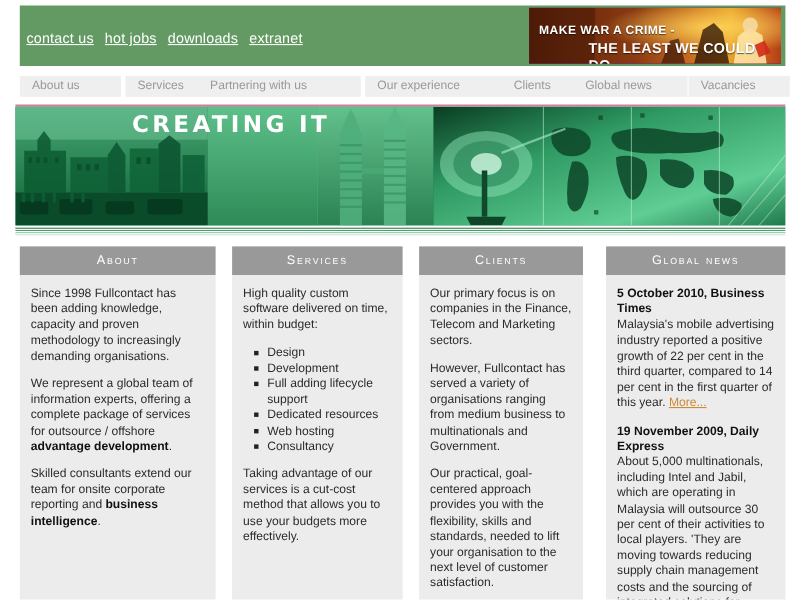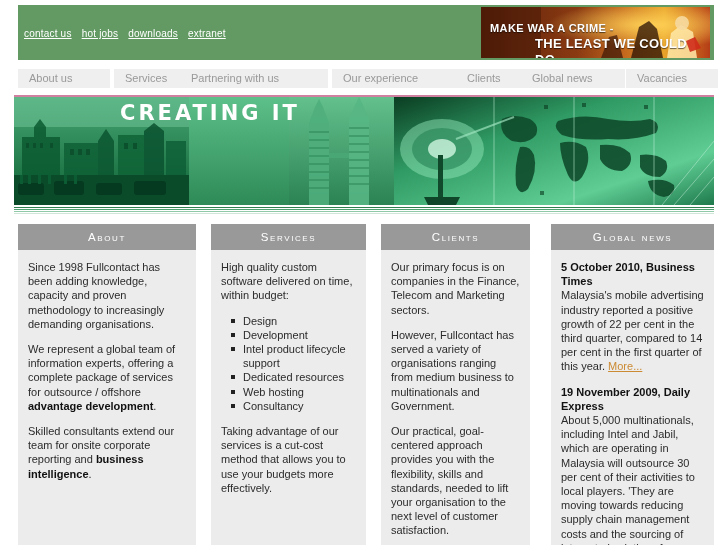--- a/index.html
+++ b/index.html
@@ -28,21 +28,21 @@
   }
   .toplinks {
     position: absolute;
     left: 6px;
     top: 22px;
     white-space: nowrap;
   }
   .toplink {
     color: #ffffff;
     text-decoration: underline;
-    font-size: 10px;
+    font-size: 13px;
     letter-spacing: 0.2px;
     margin-right: 7px;
     cursor: pointer;
   }
   .banner {
     position: absolute;
     right: 4px;
     top: 2px;
     width: 229px;
     height: 51px;
@@ -406,21 +406,21 @@
   </div>
 </div>
 
 <div class="col col2">
   <div class="col-head">Services</div>
   <div class="col-body">
     <p>High quality custom software delivered on time, within budget:</p>
     <ul class="svc-list">
       <li>Design</li>
       <li>Development</li>
-      <li>Intel product lifecycle support</li>
+      <li>Full adding lifecycle support</li>
       <li>Dedicated resources</li>
       <li>Web hosting</li>
       <li>Consultancy</li>
     </ul>
     <p>Taking advantage of our services is a cut-cost method that allows you to use your budgets more effectively.</p>
   </div>
 </div>
 
 <div class="col col3">
   <div class="col-head">Clients</div>

